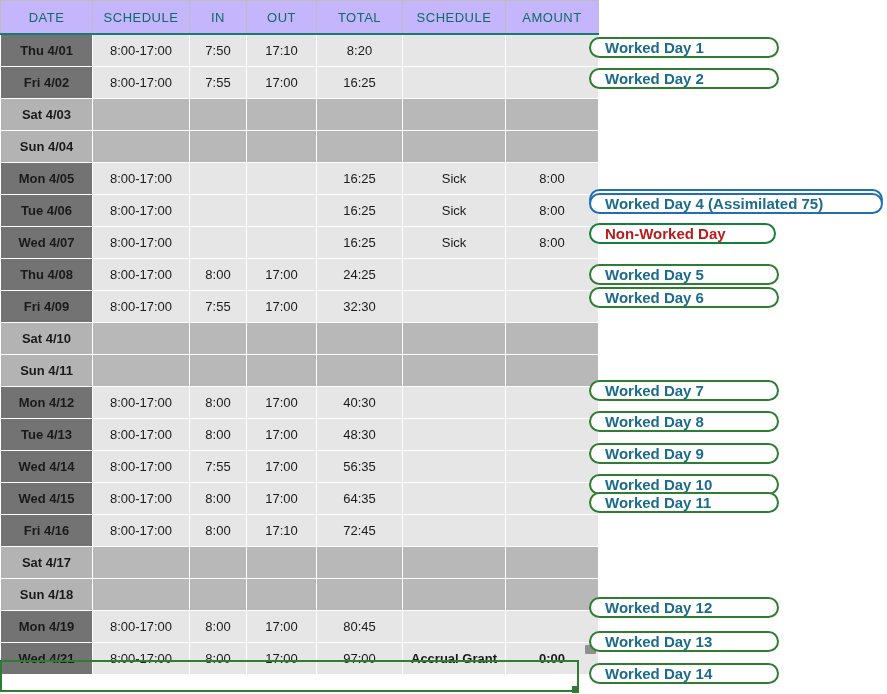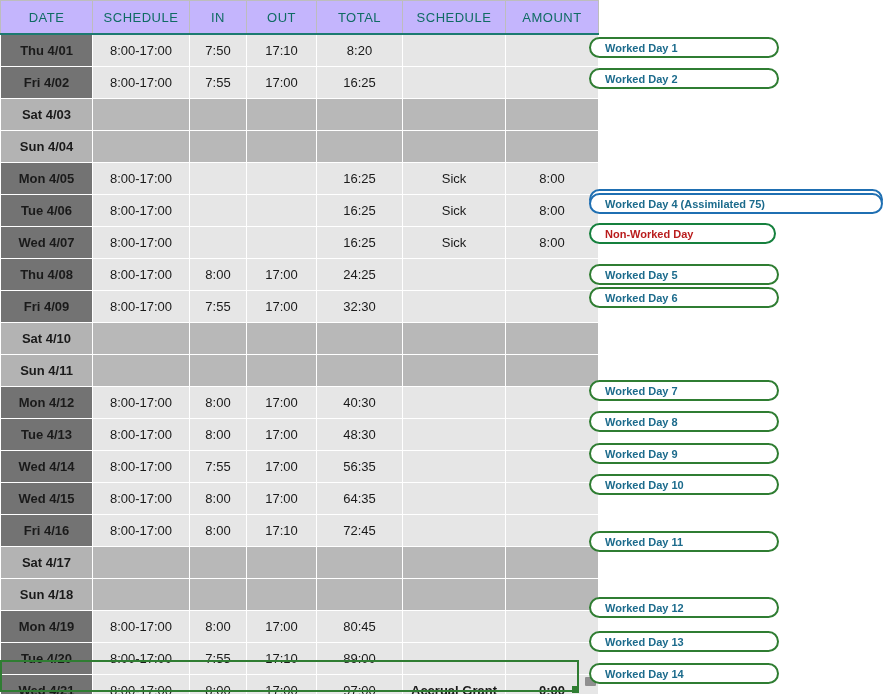--- a/index.html
+++ b/index.html
@@ -88,21 +88,21 @@
     width: 7px;
     height: 7px;
     background: #2f7d32;
   }
 
   
   .annot {
     position: absolute;
     box-sizing: border-box;
     border-radius: 13px;
-    font-size: 11px;
+    font-size: 15px;
     font-weight: bold;
     display: flex;
     align-items: center;
     padding-left: 14px;
     height: 21px;
     background: #ffffff;
     white-space: nowrap;
   }
   .annot.worked {
     border: 2px solid #2f7d32;
@@ -330,29 +330,20 @@
         </tr>
         <tr>
           <td class="date">Mon 4/19</td>
           <td>8:00-17:00</td>
           <td>8:00</td>
           <td>17:00</td>
           <td>80:45</td>
           <td></td>
           <td></td>
         </tr>
-        <tr>
-          <td class="date">Tue 4/20</td>
-          <td>8:00-17:00</td>
-          <td>7:55</td>
-          <td>17:10</td>
-          <td>89:00</td>
-          <td></td>
-          <td></td>
-        </tr>
         <tr class="lastrow">
           <td class="date">Wed 4/21</td>
           <td>8:00-17:00</td>
           <td>8:00</td>
           <td>17:00</td>
           <td>97:00</td>
           <td class="grant-label">Accrual Grant</td>
           <td class="grant-amount">0:00<span class="note-marker"></span></td>
         </tr>
       </tbody>
@@ -366,18 +357,18 @@
       <div class="annot worked" style="left: 589px; top: 68px; width: 190px;">Worked Day 2</div>
       <div class="annot assim" style="left: 589px; top: 162px; width: 294px; margin-top: 27px;">Worked Day 3 (Assimilated 74)</div>
       <div class="annot assim" style="left: 589px; top: 193px; width: 294px;">Worked Day 4 (Assimilated 75)</div>
       <div class="annot nonworked" style="left: 589px; top: 223px; width: 187px;">Non-Worked Day</div>
       <div class="annot worked" style="left: 589px; top: 264px; width: 190px; text-align: right;">Worked Day 5</div>
       <div class="annot worked" style="left: 589px; top: 287px; width: 190px;">Worked Day 6</div>
       <div class="annot worked" style="left: 589px; top: 380px; width: 190px;">Worked Day 7</div>
       <div class="annot worked" style="left: 589px; top: 411px; width: 190px;">Worked Day 8</div>
       <div class="annot worked" style="left: 589px; top: 443px; width: 190px;">Worked Day 9</div>
       <div class="annot worked" style="left: 589px; top: 474px; width: 190px;">Worked Day 10</div>
-      <div class="annot worked" style="left: 589px; top: 531px; width: 190px;">Worked Day 11</div>
+      <div class="annot worked" style="left: 589px; top: 492px; width: 190px;">Worked Day 11</div>
       <div class="annot worked" style="left: 589px; top: 597px; width: 190px;">Worked Day 12</div>
       <div class="annot worked" style="left: 589px; top: 631px; width: 190px;">Worked Day 13</div>
       <div class="annot worked" style="left: 589px; top: 663px; width: 190px;">Worked Day 14</div>
     </div>
 </div>
 
 </body></html>

